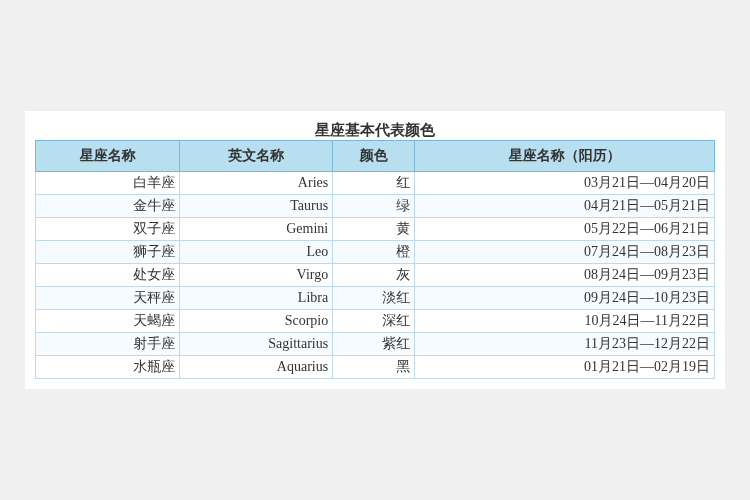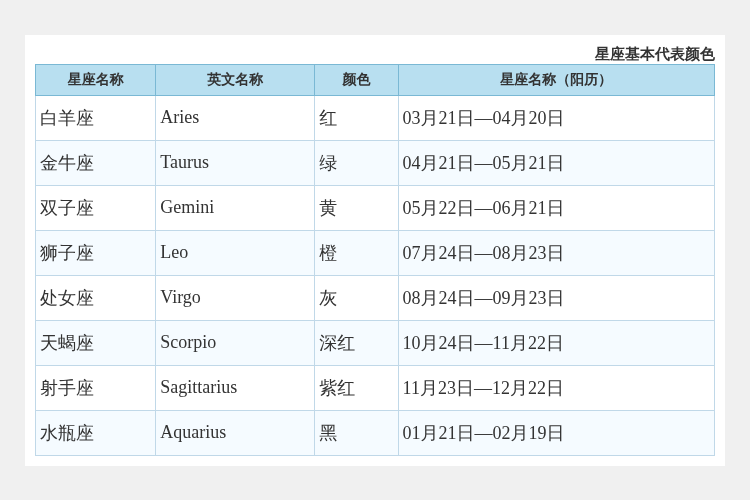--- a/index.html
+++ b/index.html
@@ -12,43 +12,43 @@
       justify-content: center;
       font-family: "SimSun", "宋体", serif;
       font-size: 14px;
     }
     .container {
       background: #fff;
       width: 700px;
       padding: 10px;
     }
     .page-title {
-      text-align: right;
+      text-align: center;
       font-size: 15px;
       color: #333;
       font-weight: bold;
     }
     table {
       width: 100%;
       border-collapse: collapse;
     }
     th {
       background-color: #b8dff0;
       color: #333;
       font-weight: bold;
       padding: 6px 4px;
       border: 1px solid #7ab8d4;
       font-size: 14px;
     }
     td {
-      text-align: left;
-      padding: 10px 4px;
+      text-align: right;
+      padding: 2px 4px;
       border: 1px solid #c0d8e8;
       color: #333;
-      font-size: 18px;
+      font-size: 14px;
     }
     tr:nth-child(even) td {
       background-color: #f5fbff;
     }
     tr:nth-child(odd) td {
       background-color: #ffffff;
     }
   </style>
 </head>
 <body>
@@ -89,20 +89,26 @@
           <td>橙</td>
           <td>07月24日—08月23日</td>
         </tr>
         <tr>
           <td>处女座</td>
           <td>Virgo</td>
           <td>灰</td>
           <td>08月24日—09月23日</td>
         </tr>
         <tr>
+          <td>天秤座</td>
+          <td>Libra</td>
+          <td>淡红</td>
+          <td>09月24日—10月23日</td>
+        </tr>
+        <tr>
           <td>天蝎座</td>
           <td>Scorpio</td>
           <td>深红</td>
           <td>10月24日—11月22日</td>
         </tr>
         <tr>
           <td>射手座</td>
           <td>Sagittarius</td>
           <td>紫红</td>
           <td>11月23日—12月22日</td>

